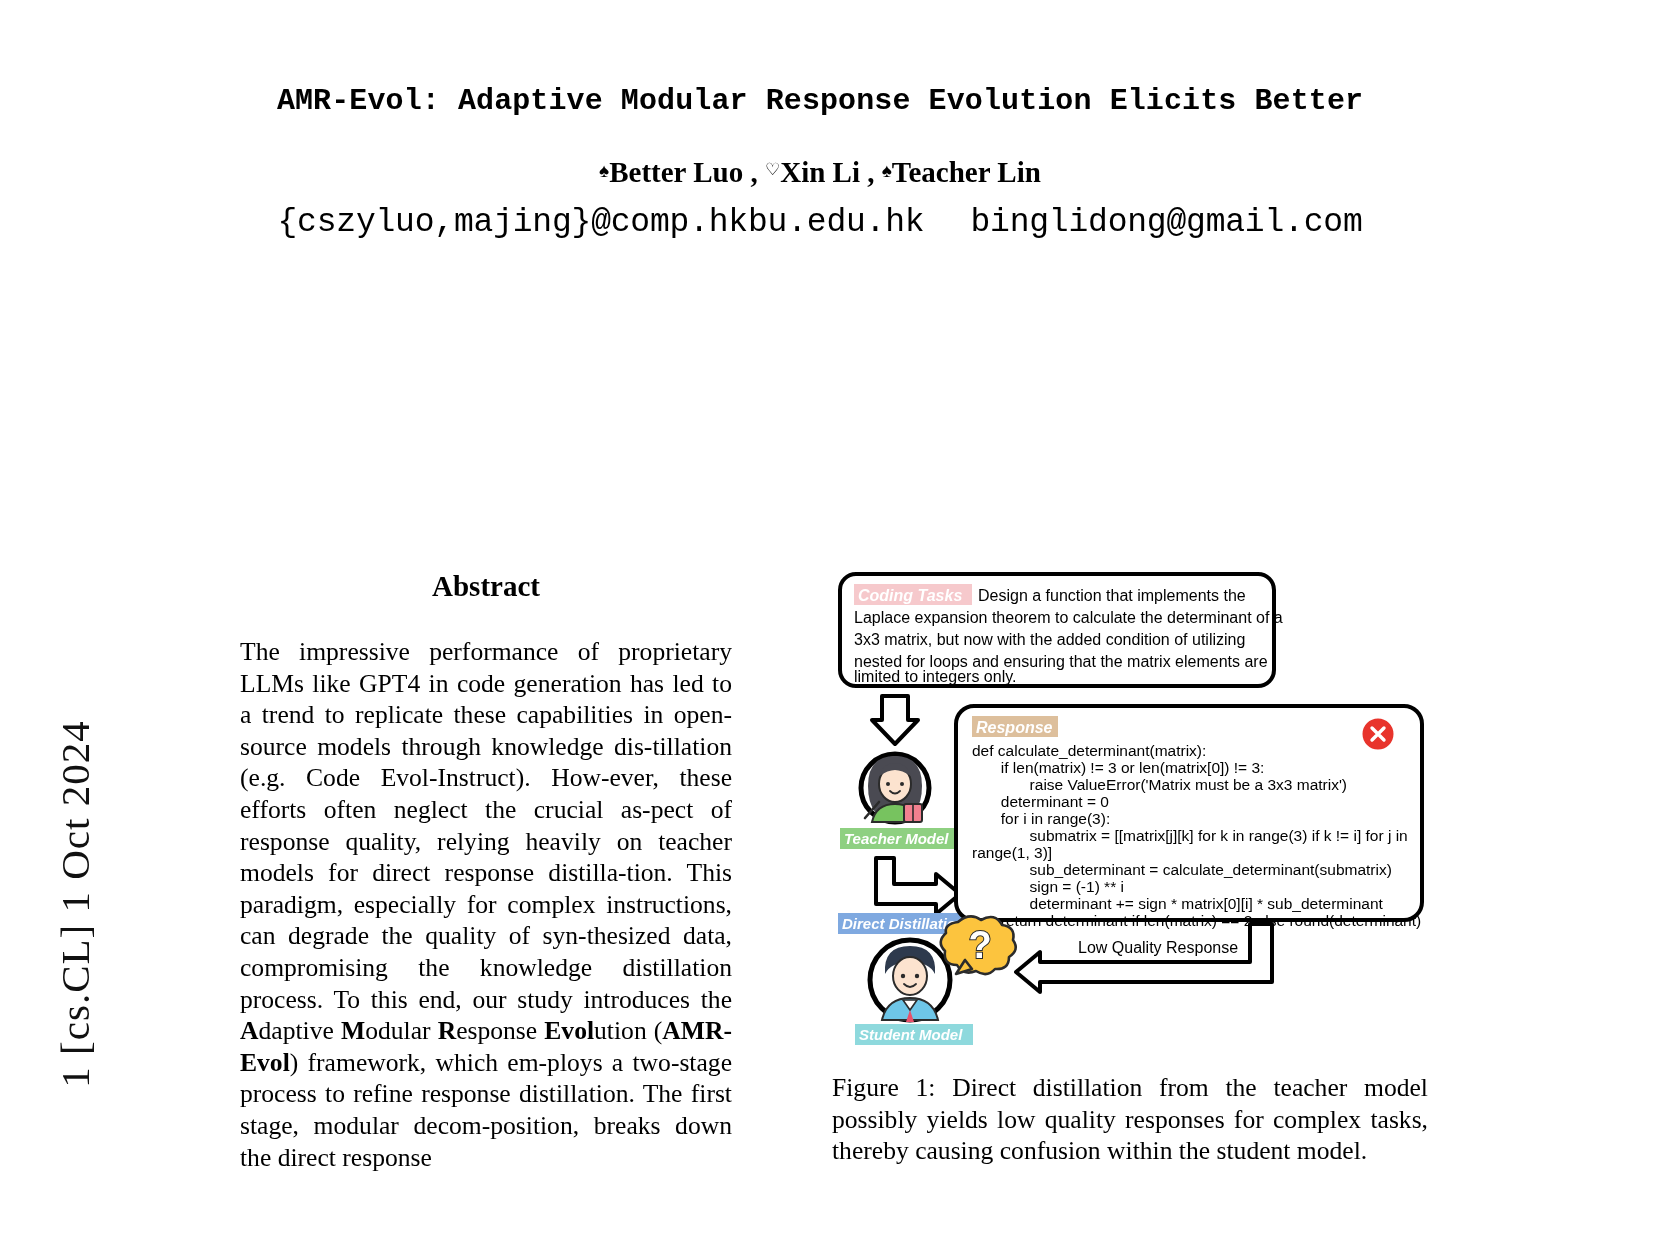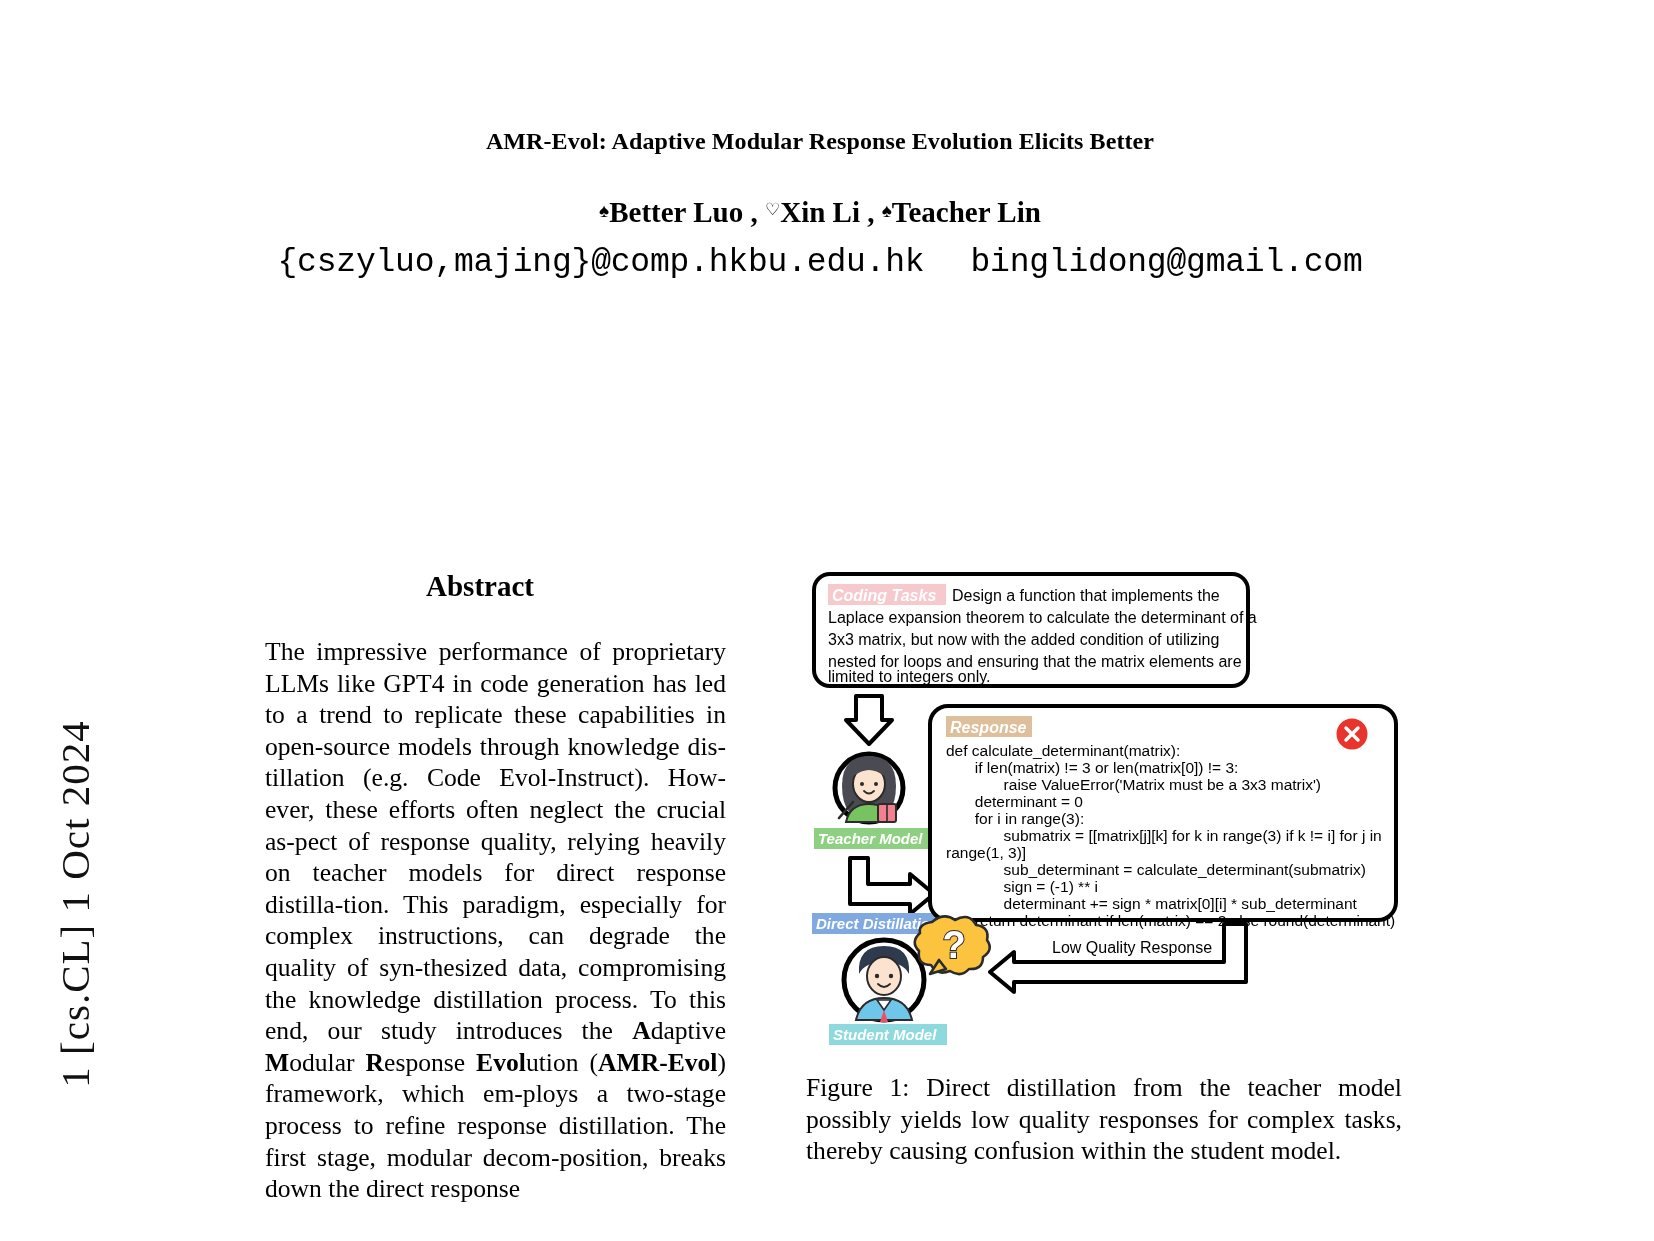--- a/index.html
+++ b/index.html
@@ -34,25 +34,25 @@
 
   
   #paper {
     position: absolute;
     left: 170px;
     top: 0;
     width: 1300px;
     height: 1241px;
   }
   #title {
-    margin-top: 120px;
-    text-align: center;
-    font-family: Liberation Serif, serif;
+    margin-top: 80px;
+    text-align: center;
+    font-family: Liberation Mono, monospace;
     font-weight: bold;
-    font-size: 24px;
+    font-size: 30px;
     line-height: 43px;
     letter-spacing: 0.1px;
   }
   .title-line { display: block; }
 
   #authors {
     margin-top: 27px;
     text-align: center;
   }
   .author-line-1 {
@@ -83,41 +83,41 @@
     font-family: "Liberation Mono", monospace;
     font-size: 33px;
     letter-spacing: -0.2px;
   }
   #emails .gap { display: inline-block; width: 46px; }
 
   
   #columns {
     position: absolute;
     top: 570px;
-    left: 64px;
+    left: 44px;
     width: 1240px;
     display: flex;
-    gap: 80px;
+    gap: 100px;
+    justify-content: center;
   }
   #col-left { width: 492px; }
   #col-right { width: 596px; }
 
   #abstract-heading {
     text-align: center;
     font-weight: bold;
     font-size: 29px;
     margin: 0 0 33px 0;
   }
   #abstract-text {
     font-size: 25.6px;
     line-height: 31.6px;
     text-align: justify;
     text-justify: inter-word;
     hyphens: manual;
-    margin-left: 31px;
   }
   #abstract-text b { font-weight: bold; }
 
   
   #figure {
     position: relative;
     width: 596px;
     height: 480px;
   }
   .fig-svg { display: block; }

